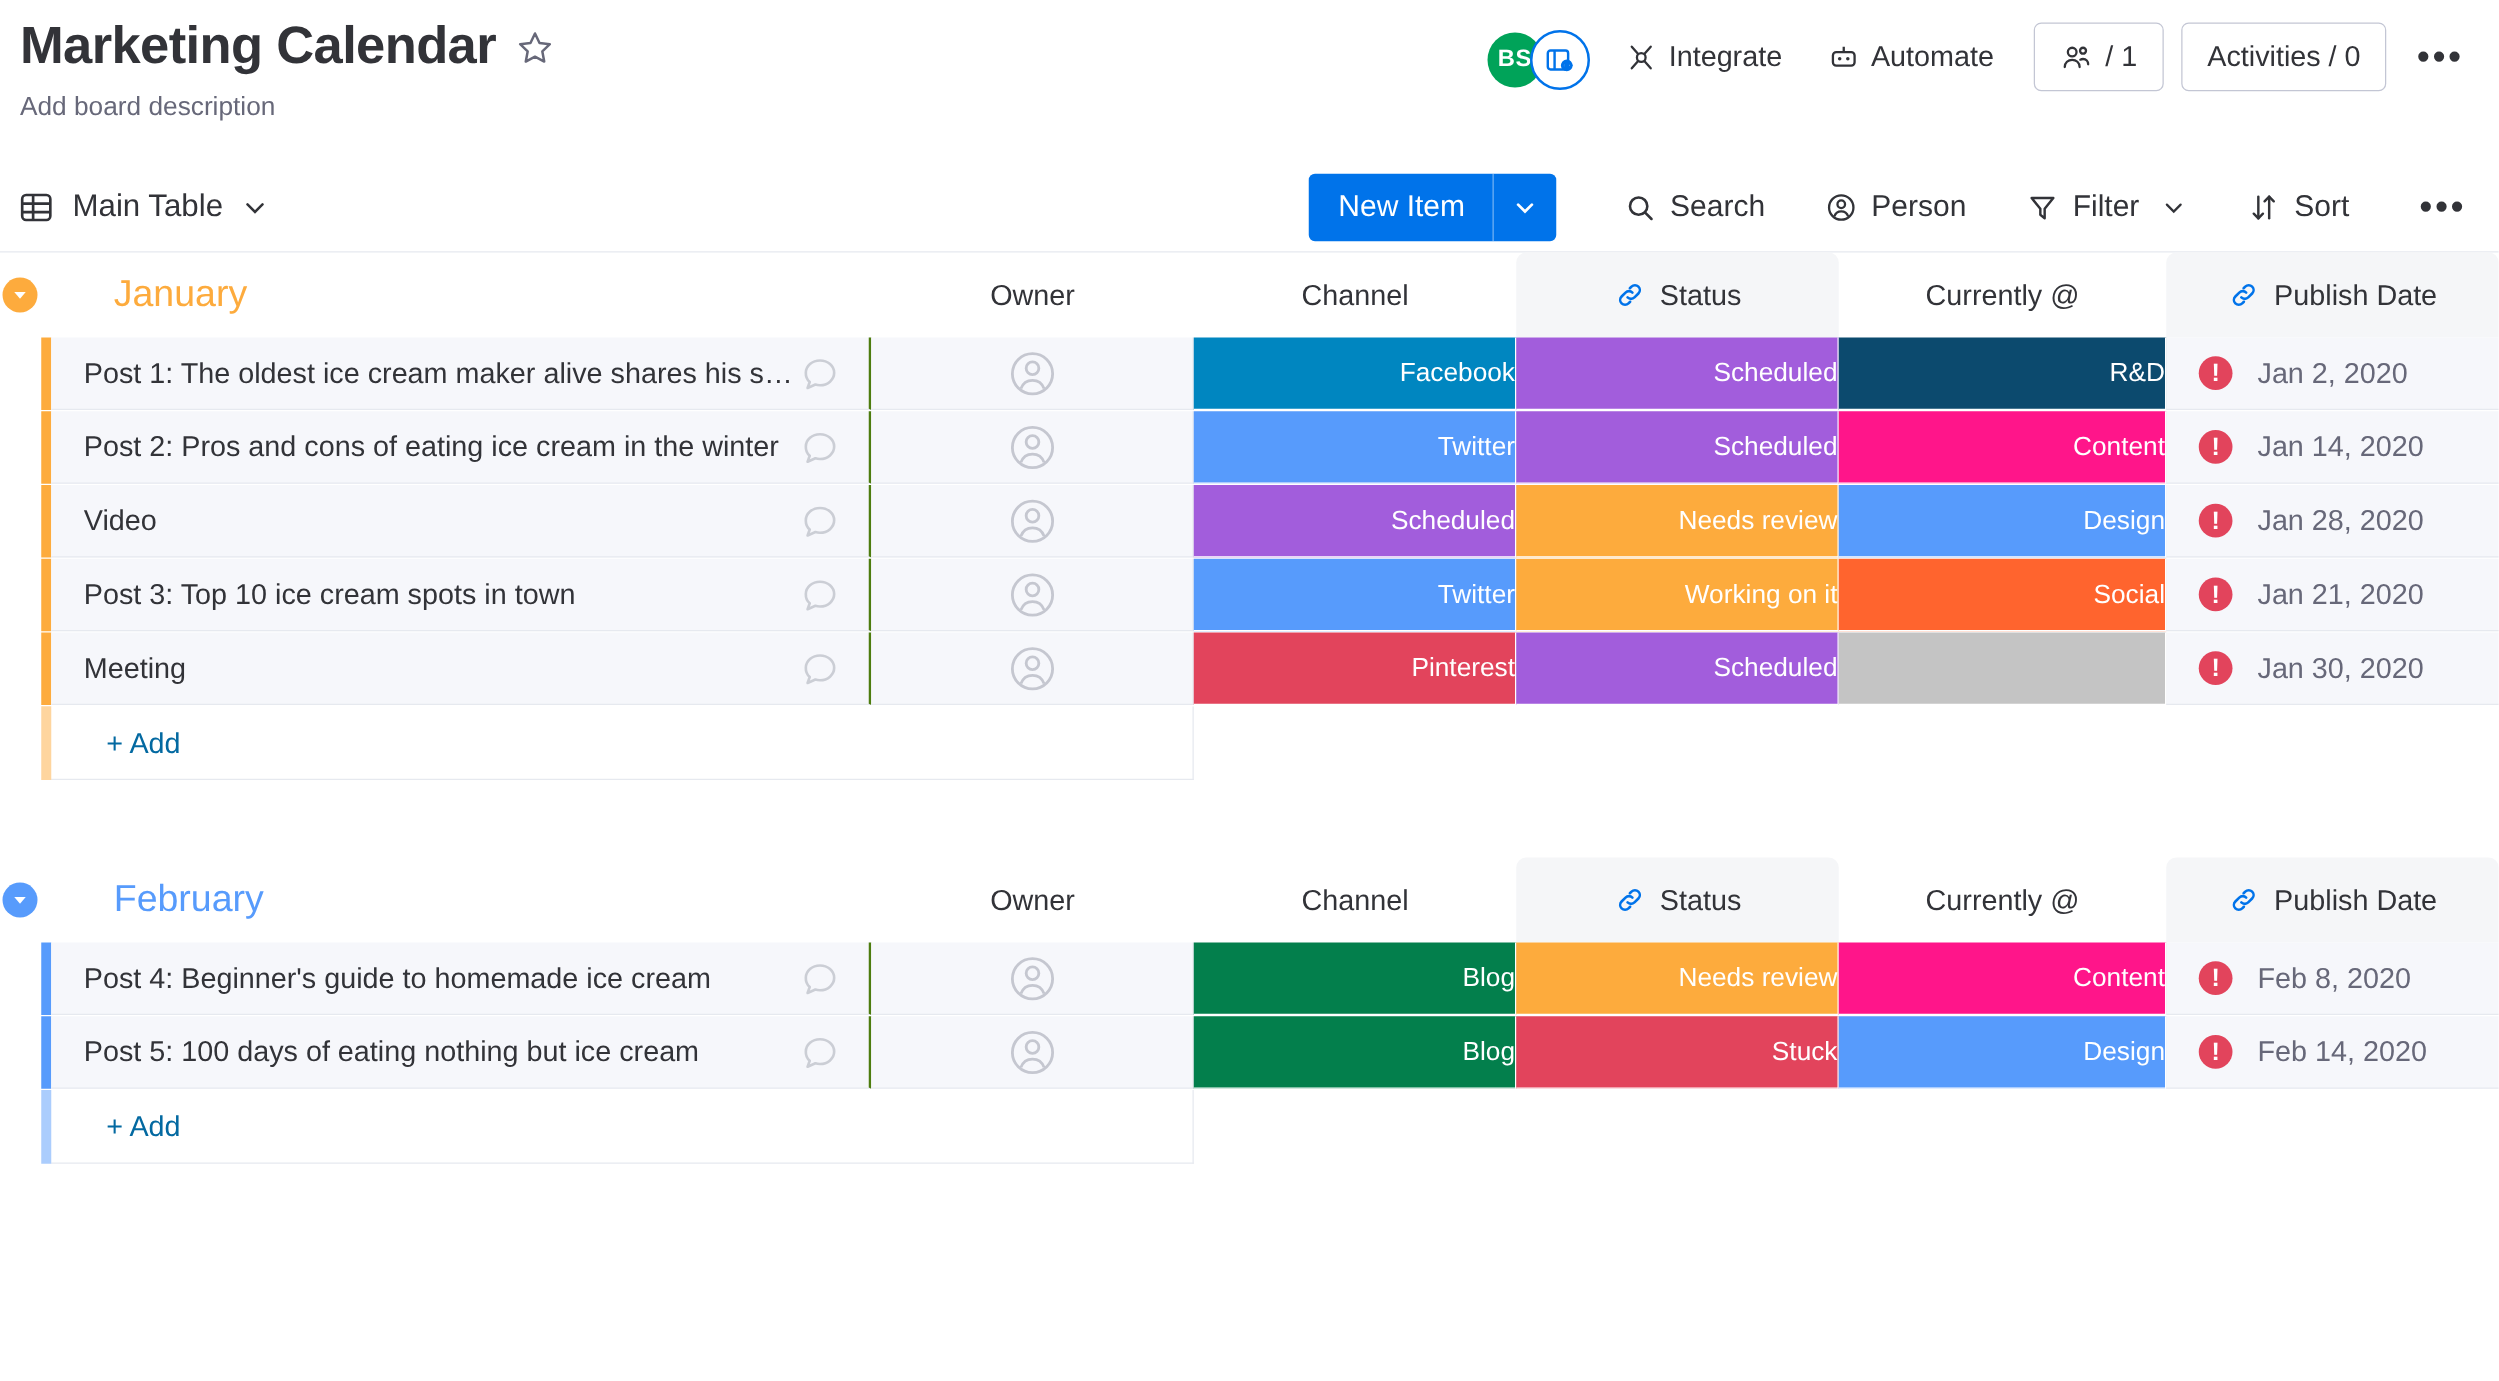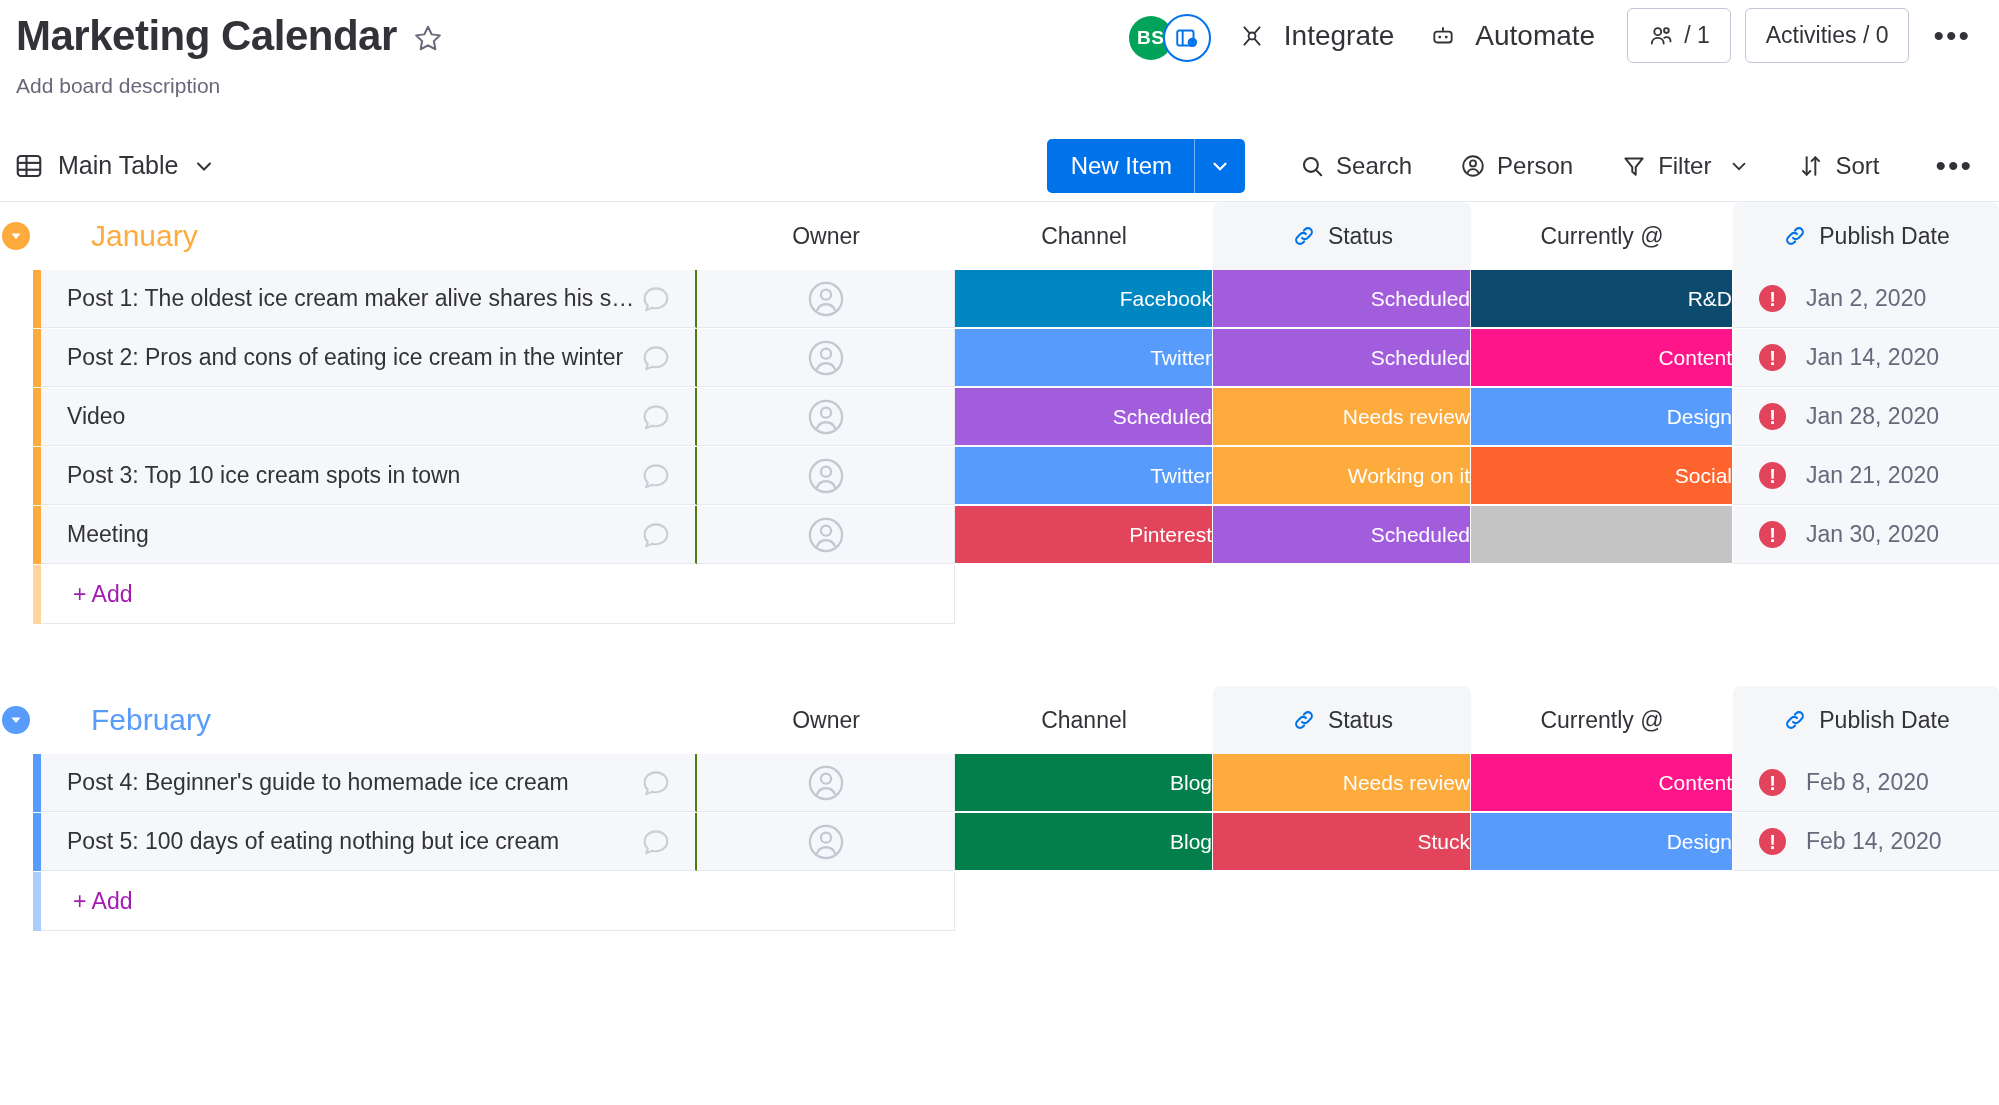--- a/index.html
+++ b/index.html
@@ -21,41 +21,41 @@
   .board-title {
     font-size: 42px; font-weight: bold; letter-spacing: -0.5px;
     color: #323338; line-height: 1.05;
   }
   .star-icon { width: 30px; height: 30px; margin-top: 4px; cursor: pointer; }
   .board-desc {
     margin-top: 16px; font-size: 21px; color: #676879;
   }
 
   .header-right {
-    position: absolute; right: 14px; top: 8px;
+    position: absolute; right: 14px; top: 18px;
     display: flex; align-items: center; gap: 0;
   }
   .avatar-group { position: relative; width: 92px; height: 50px; display:flex; align-items:center;}
   .avatar {
     position:absolute; left: 0; top: 5px;
     width: 44px; height: 44px; border-radius: 50%;
     background: #00a359;
     color: #fff; font-size: 19px; font-weight: bold;
     display: flex; align-items: center; justify-content: center;
     letter-spacing: 0.5px;
   }
   .board-kind-badge {
     position: absolute; left: 34px; top: 3px;
     width: 48px; height: 48px; border-radius: 50%;
     background: #ffffff; border: 2.5px solid #0073ea;
     display: flex; align-items: center; justify-content: center;
   }
   .hdr-action {
-    display: flex; align-items: center; gap: 19px;
-    font-size: 28px; color: #323338;
+    display: flex; align-items: center; gap: 9px;
+    font-size: 23px; color: #323338;
     padding: 10px 18px; border-radius: 4px; cursor: pointer;
     white-space: nowrap;
   }
   .hdr-btn {
     display:flex; align-items:center; gap:10px;
     font-size: 23px; color: #323338;
     border: 1px solid #c3c6d4; border-radius: 6px;
     padding: 13px 20px; margin-left: 14px; cursor: pointer;
     background:#fff; white-space: nowrap;
   }
@@ -161,21 +161,21 @@
     background: #e2445c; color: #fff;
     display: flex; align-items: center; justify-content: center;
     font-size: 20px; font-weight: bold; flex: none; line-height: 1;
   }
   .add-row {
     display: flex; align-items: stretch; height: 59px;
   }
   .add-row .bar { width: 8px; flex: none; opacity: .5; }
   .add-row .label {
     display: flex; align-items: center;
-    padding-left: 32px; font-size: 23px; color: #a21caf;
+    padding-left: 44px; font-size: 23px; color: #0369a1;
     border-bottom: 1px solid #e6e9ef;
     border-right: 1px solid #e6e9ef;
     cursor: pointer;
   }
   .group-gap { height: 62px; }
   .comment-icon { opacity: .6; }
 </style>
 </head>
 <body>
 

